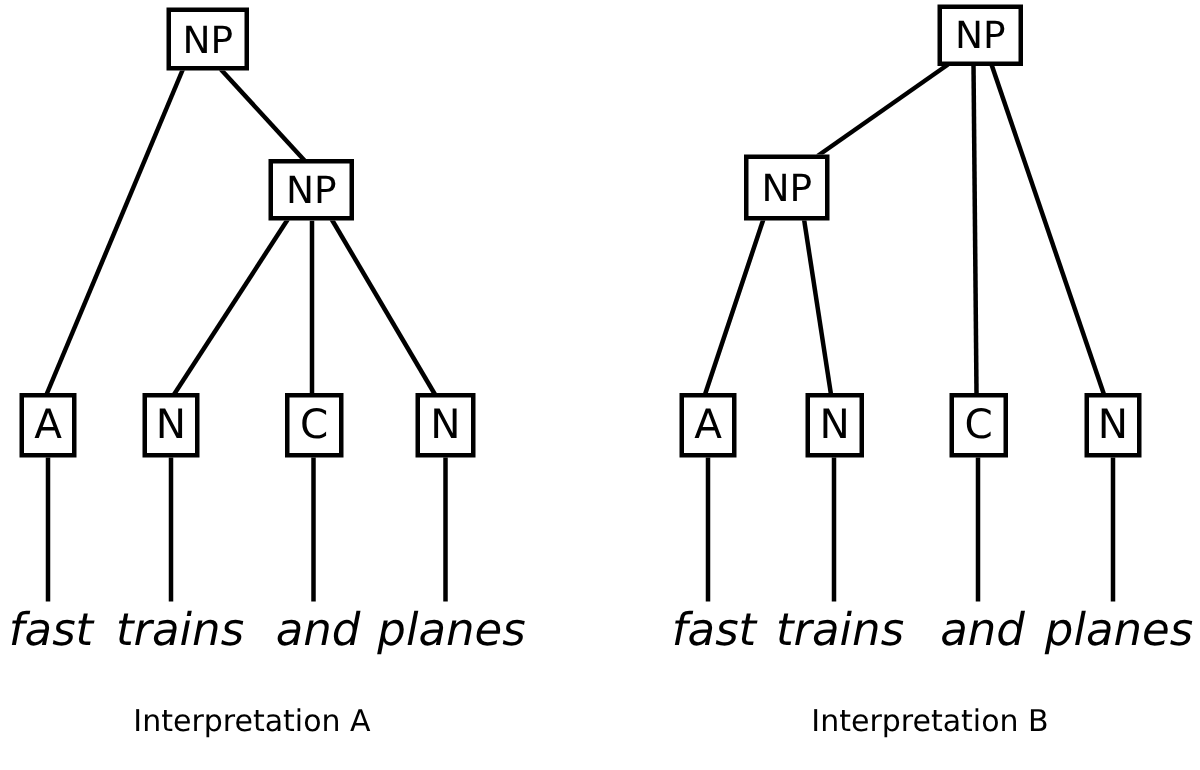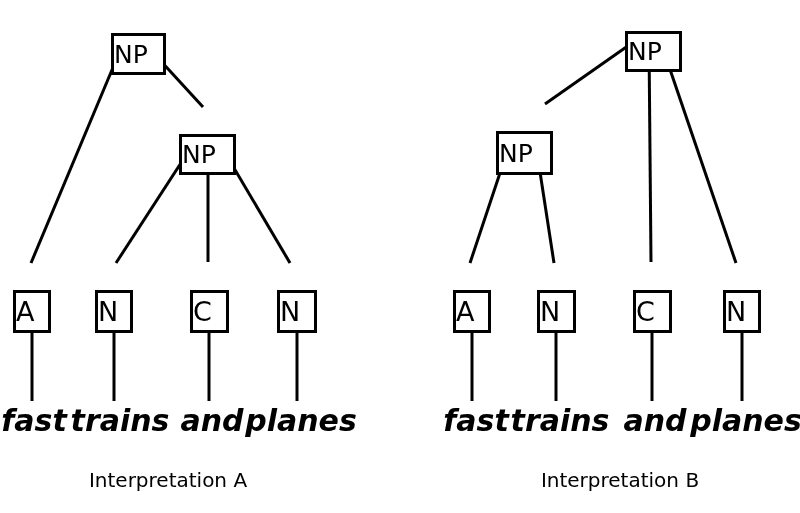--- a/index.html
+++ b/index.html
@@ -33,35 +33,33 @@
     stroke-width: 3;
     stroke-linecap: butt;
   }
   .node {
     position: absolute;
     box-sizing: border-box;
     border: 3px solid var(--stroke);
     background: var(--bg);
     display: flex;
     align-items: center;
-    justify-content: flex-start;
+    justify-content: center;
     line-height: 1;
-    margin-top: 28px;
   }
   .node.np { font-size: 25px; }
   .node.leaf { font-size: 27px; }
   .word {
     position: absolute;
     top: 406px;
     transform: translateX(-50%);
     font-style: italic;
     font-size: 30px;
     white-space: nowrap;
     line-height: 1;
-    font-weight: bold;
   }
   .caption {
     position: absolute;
     top: 470px;
     transform: translateX(-50%);
     font-size: 20px;
     white-space: nowrap;
     line-height: 1;
   }
 </style>

